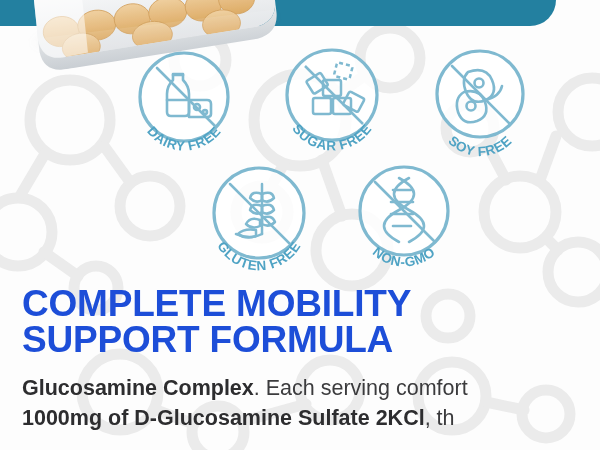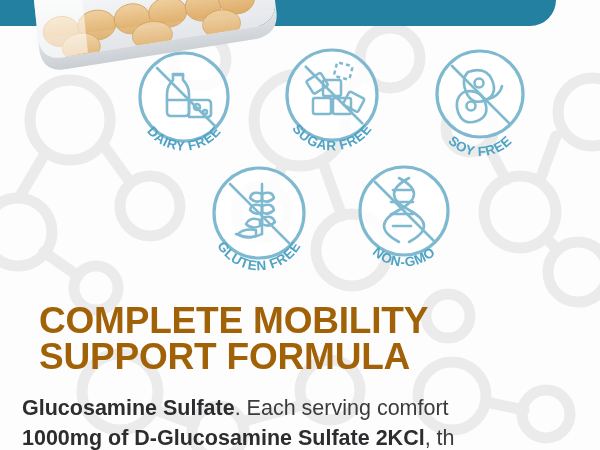--- a/index.html
+++ b/index.html
@@ -84,26 +84,26 @@
 
   
   #text-block {
     position: absolute;
     left: 22px;
     top: 286px;
     width: 556px;
     z-index: 7;
   }
   #headline {
-    color: #a16207;
+    color: #1d4ed8;
     font-size: 37px;
     line-height: 0.98;
     font-weight: bold;
     letter-spacing: -0.2px;
-    margin: 17px;
+    margin: 0;
     white-space: pre-line;
   }
   #body-copy {
     margin: 14px 0 0 0;
     color: #3b3b3d;
     font-size: 21.5px;
     line-height: 1.40;
   }
   .body-line { display: block; white-space: nowrap; }
   .bold { font-weight: bold; color: #2d2d2f; }
@@ -322,18 +322,18 @@
       <text font-family="Liberation Sans, sans-serif" font-size="13.5" font-weight="bold" fill="#4fa3c4" letter-spacing="0.6">
         <textPath href="#arcGmo" startOffset="50%" text-anchor="middle">NON-GMO</textPath>
       </text>
     </svg>
   </div>
 
   <div id="text-block">
     <h1 id="headline">COMPLETE MOBILITY
 SUPPORT FORMULA</h1>
     <div id="body-copy">
-      <span class="body-line"><span class="bold">Glucosamine Sulfate</span><span>. Each serving comfort</span></span>
+      <span class="body-line"><span class="bold">Glucosamine Complex</span><span>. Each serving comfort</span></span>
       <span class="body-line"><span class="bold">1000mg of D-Glucosamine Sulfate 2KCl</span><span>, th</span></span>
     </div>
   </div>
 
 </div>
 
 </body></html>

